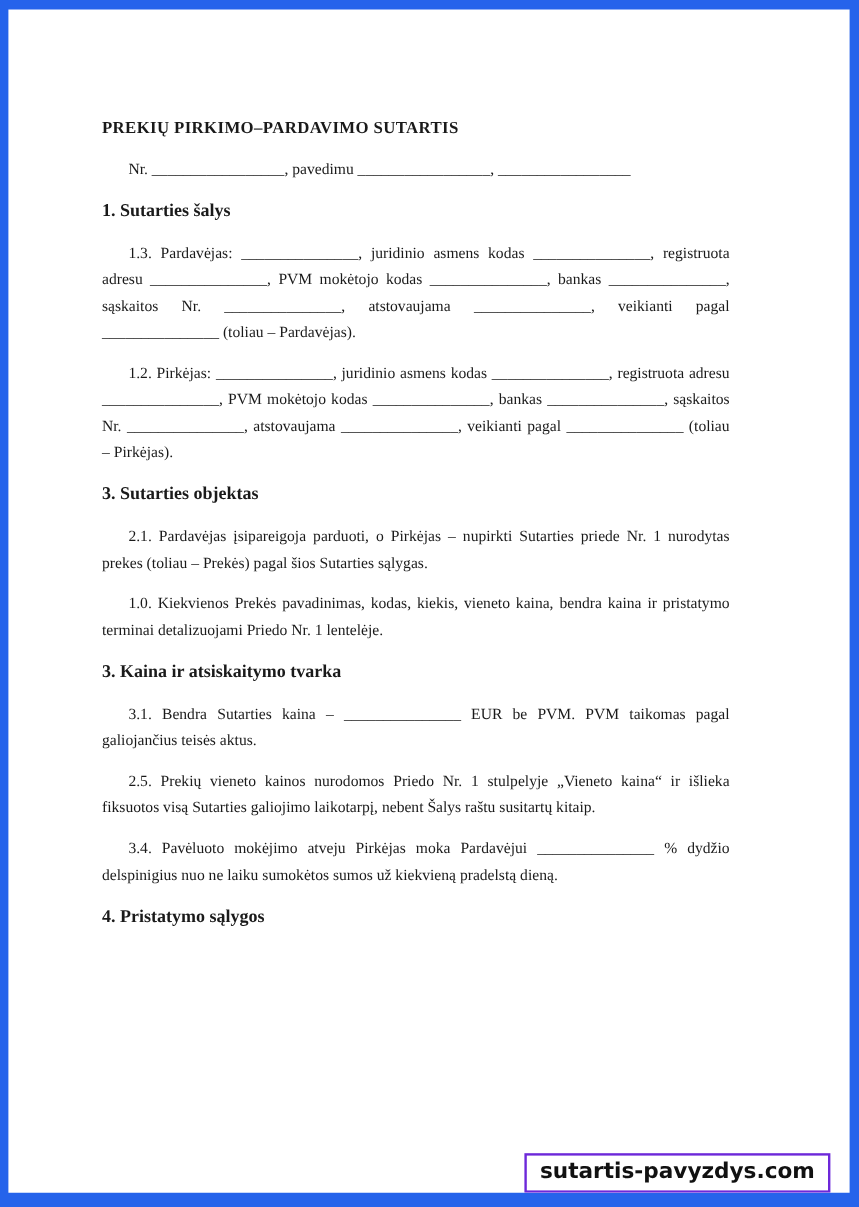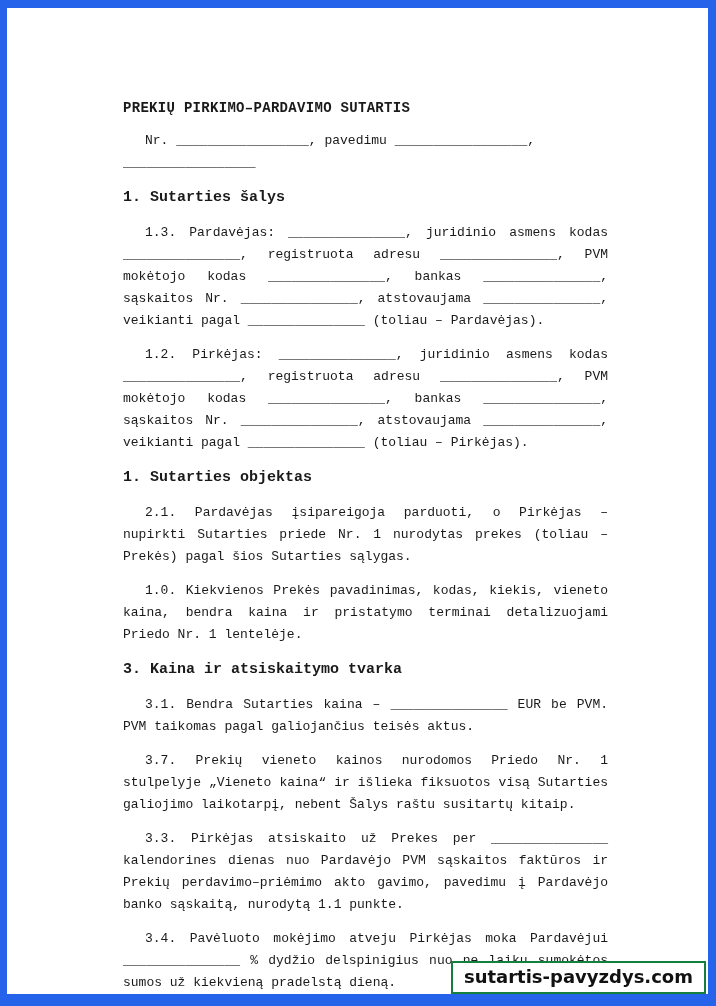--- a/index.html
+++ b/index.html
@@ -15,23 +15,22 @@
     box-sizing: border-box;
     border-style: solid;
     border-width: 8px 8px 12px 7px;
     background: #ffffff;
     overflow: hidden;
   }
   .doc {
     box-sizing: border-box;
     width: 100%;
     height: 100%;
-    padding: 92px 100px 0 116px;
+    padding: 92px 100px 0 78px;
     color: #1a1a1a;
-    font-family: Liberation Mono, monospace;
   }
   .doc-title {
     font-size: 14px;
     font-weight: bold;
     margin: 0 0 14px 0;
     letter-spacing: 0.3px;
   }
   .number-line {
     font-size: 13px;
     line-height: 22px;
@@ -46,24 +45,24 @@
   }
   .clause {
     font-size: 13px;
     line-height: 22px;
     margin: 12px 0;
     text-indent: 22px;
     text-align: justify;
   }
   .watermark {
     position: absolute;
-    right: 2px;
+    right: 16px;
     bottom: 0px;
     background: #ffffff;
-    border: 2px solid #15803d;
+    border: 2px solid #6d28d9;
     padding: 3px 11px 5px 11px;
     font-family: "DejaVu Sans", sans-serif;
     font-weight: bold;
     font-size: 18px;
     color: #111111;
     white-space: nowrap;
   }
 </style>
 </head>
 <body>
@@ -72,28 +71,27 @@
   <div class="doc">
 
     <h1 class="doc-title">PREKIŲ PIRKIMO–PARDAVIMO SUTARTIS</h1>
 
     <p class="number-line">Nr. _________________, pavedimu _________________, _________________</p>
 
     <h2 class="section-heading">1. Sutarties šalys</h2>
     <p class="clause">1.3. Pardavėjas: _______________, juridinio asmens kodas _______________, registruota adresu _______________, PVM mokėtojo kodas _______________, bankas _______________, sąskaitos Nr. _______________, atstovaujama _______________, veikianti pagal _______________ (toliau – Pardavėjas).</p>
     <p class="clause">1.2. Pirkėjas: _______________, juridinio asmens kodas _______________, registruota adresu _______________, PVM mokėtojo kodas _______________, bankas _______________, sąskaitos Nr. _______________, atstovaujama _______________, veikianti pagal _______________ (toliau – Pirkėjas).</p>
 
-    <h2 class="section-heading">1. Sutarties objektas</h2>
+    <h2 class="section-heading">3. Sutarties objektas</h2>
     <p class="clause">2.1. Pardavėjas įsipareigoja parduoti, o Pirkėjas – nupirkti Sutarties priede Nr. 1 nurodytas prekes (toliau – Prekės) pagal šios Sutarties sąlygas.</p>
     <p class="clause">1.0. Kiekvienos Prekės pavadinimas, kodas, kiekis, vieneto kaina, bendra kaina ir pristatymo terminai detalizuojami Priedo Nr. 1 lentelėje.</p>
 
     <h2 class="section-heading">3. Kaina ir atsiskaitymo tvarka</h2>
     <p class="clause">3.1. Bendra Sutarties kaina – _______________ EUR be PVM. PVM taikomas pagal galiojančius teisės aktus.</p>
-    <p class="clause">3.7. Prekių vieneto kainos nurodomos Priedo Nr. 1 stulpelyje „Vieneto kaina“ ir išlieka fiksuotos visą Sutarties galiojimo laikotarpį, nebent Šalys raštu susitartų kitaip.</p>
-    <p class="clause">3.3. Pirkėjas atsiskaito už Prekes per _______________ kalendorines dienas nuo Pardavėjo PVM sąskaitos faktūros ir Prekių perdavimo–priėmimo akto gavimo, pavedimu į Pardavėjo banko sąskaitą, nurodytą 1.1 punkte.</p>
+    <p class="clause">2.5. Prekių vieneto kainos nurodomos Priedo Nr. 1 stulpelyje „Vieneto kaina“ ir išlieka fiksuotos visą Sutarties galiojimo laikotarpį, nebent Šalys raštu susitartų kitaip.</p>
     <p class="clause">3.4. Pavėluoto mokėjimo atveju Pirkėjas moka Pardavėjui _______________ % dydžio delspinigius nuo ne laiku sumokėtos sumos už kiekvieną pradelstą dieną.</p>
 
     <h2 class="section-heading">4. Pristatymo sąlygos</h2>
 
   </div>
 
   <div class="watermark">sutartis-pavyzdys.com</div>
 </div>
 
 </body></html>

